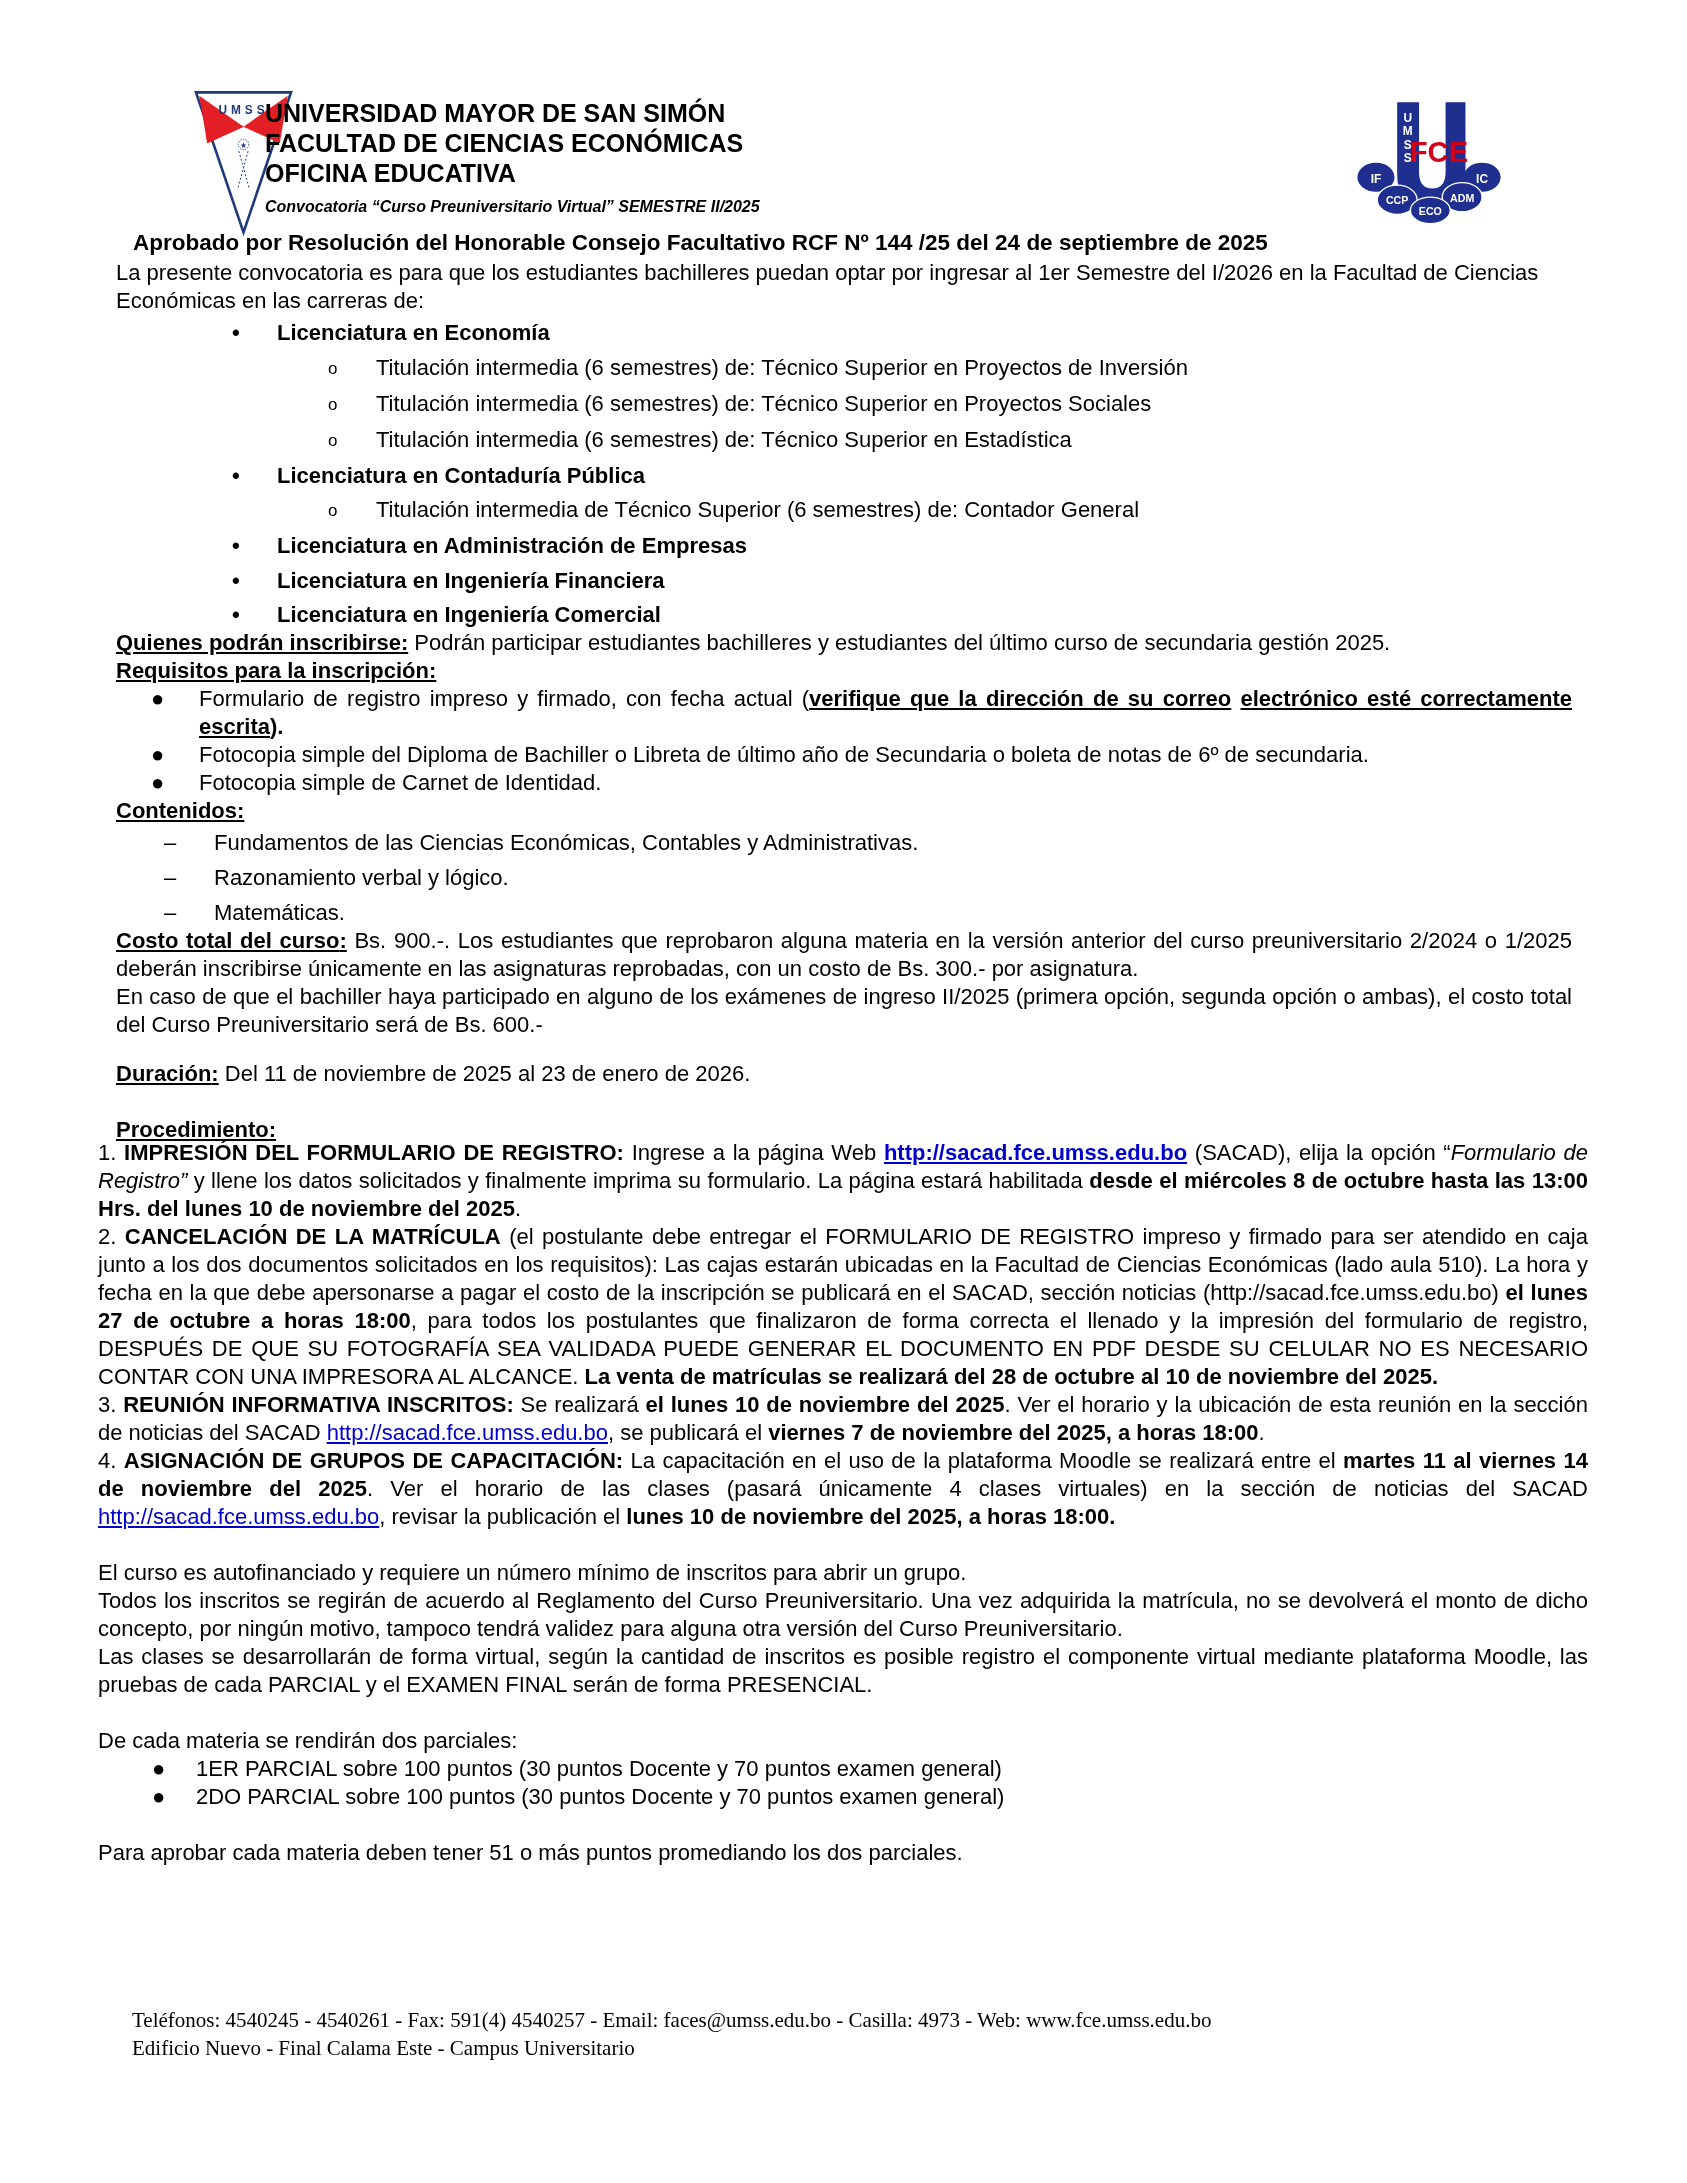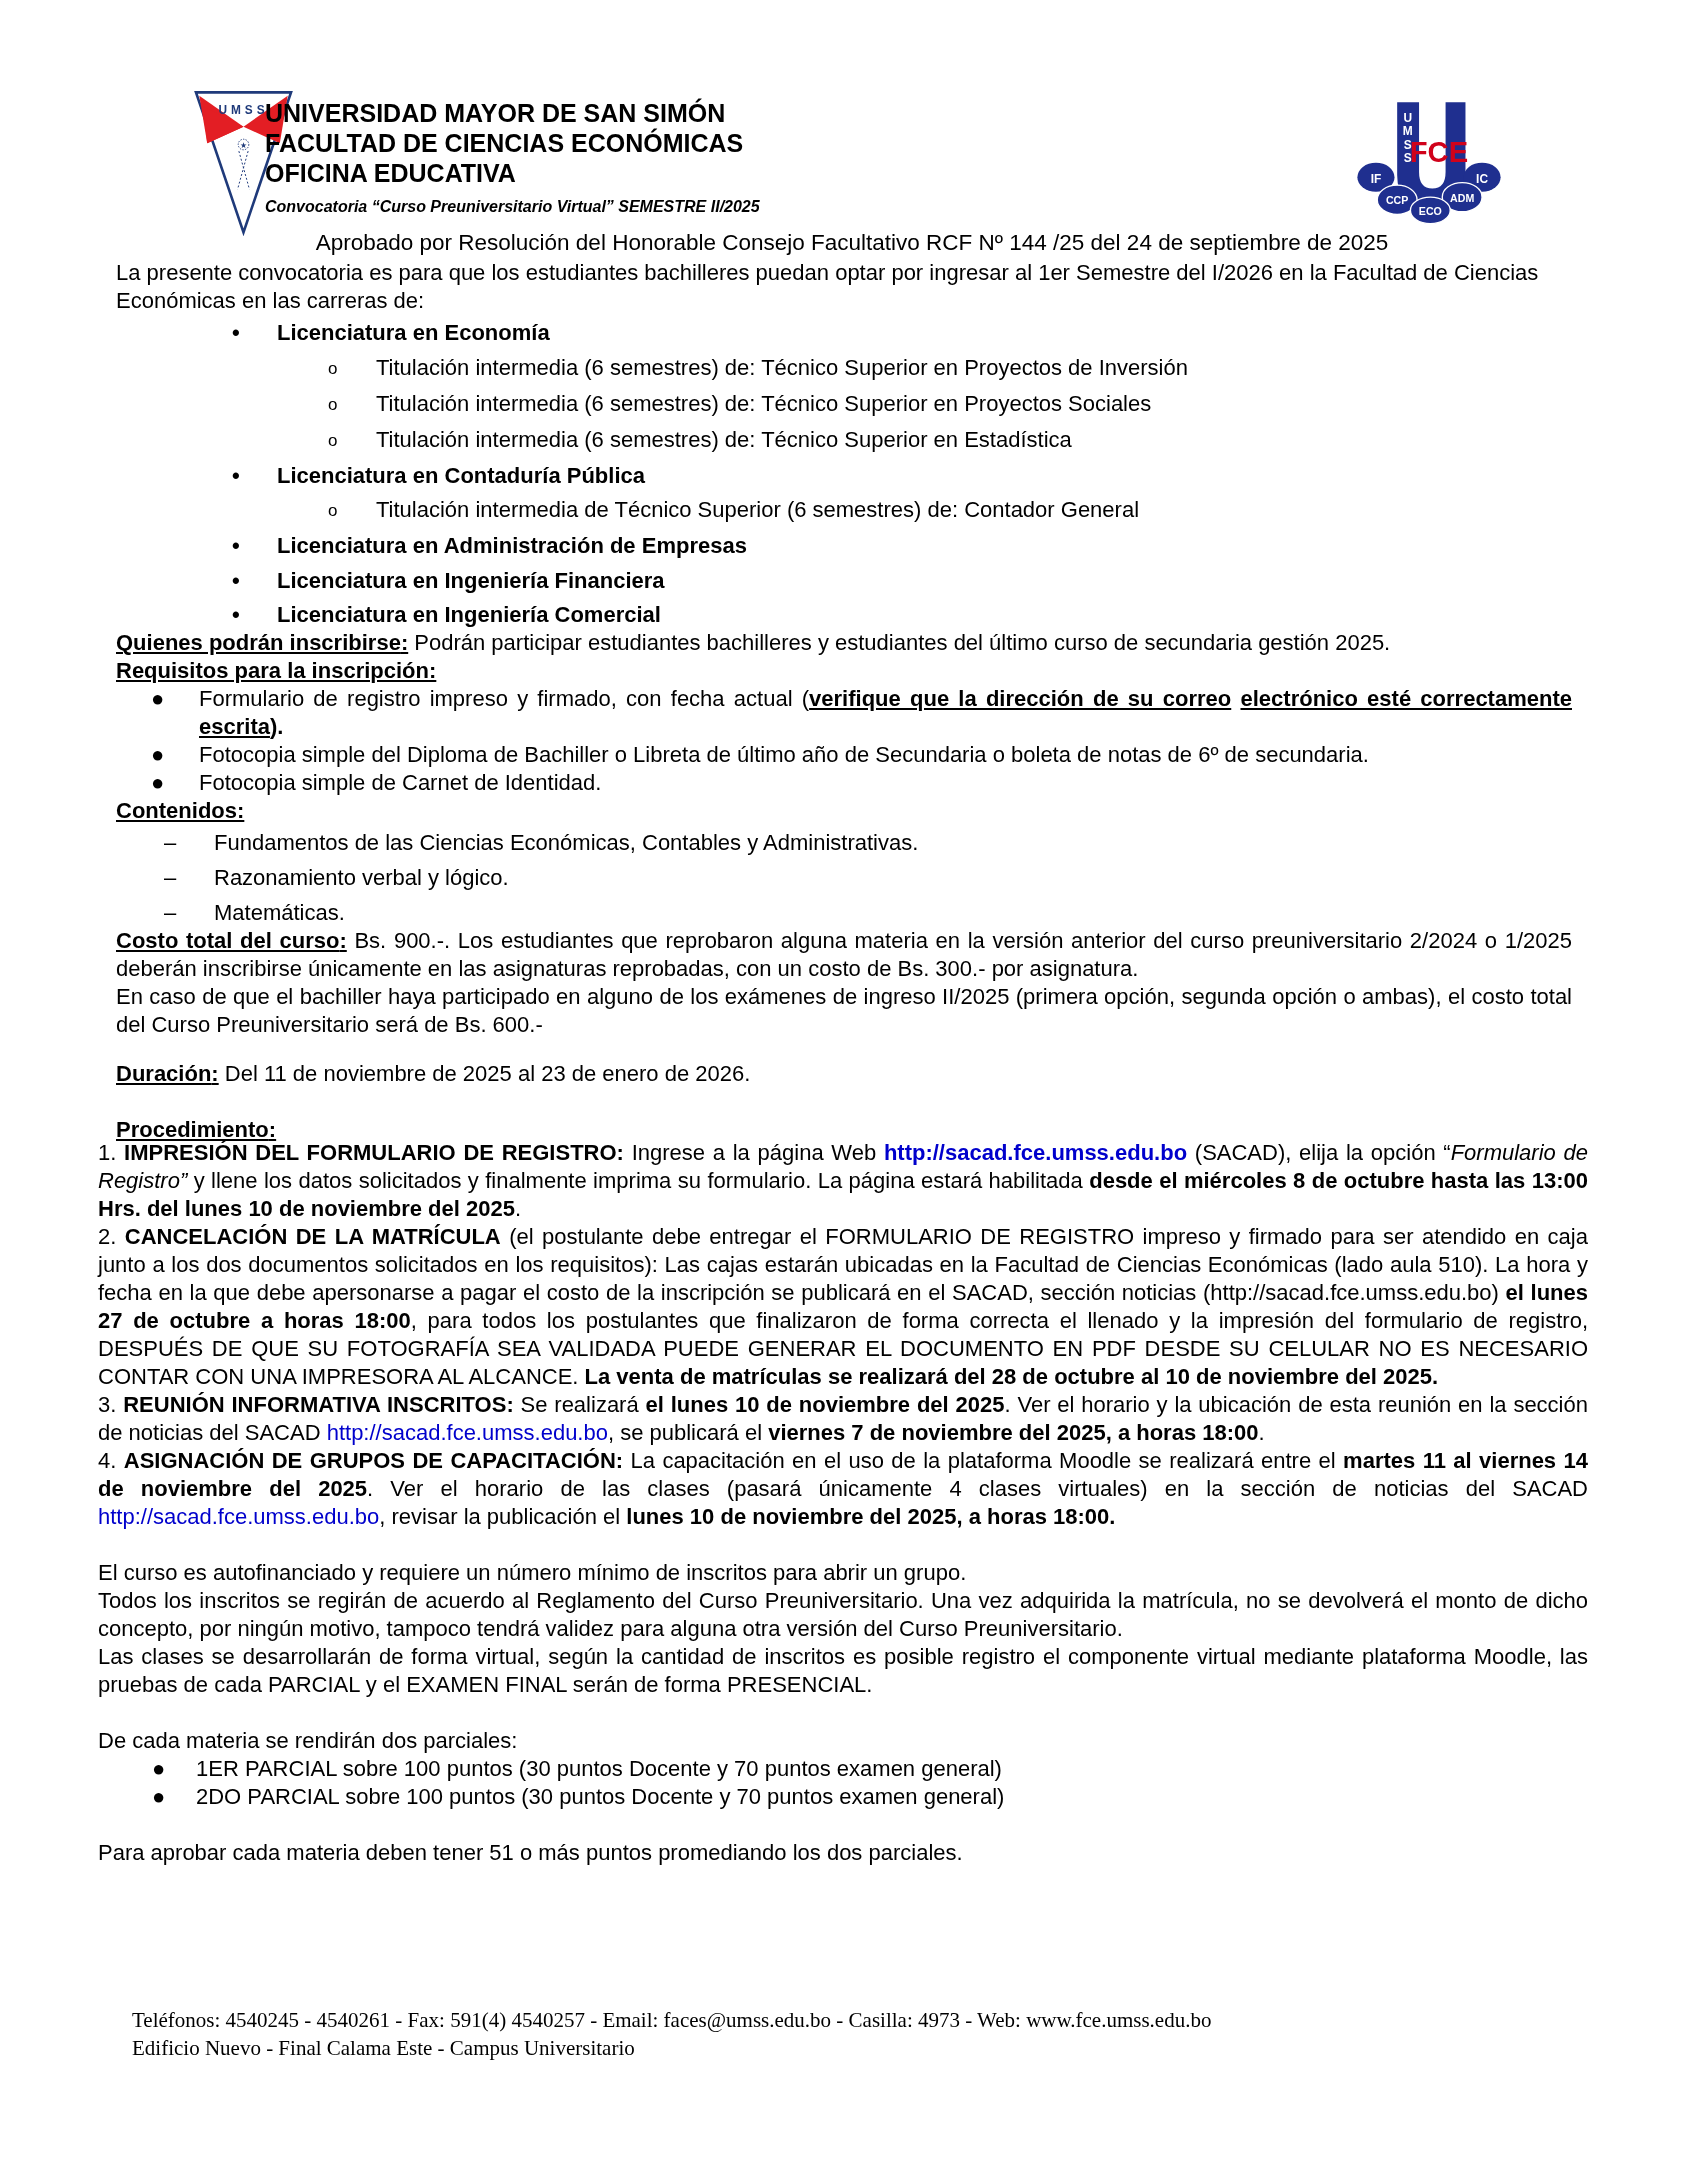--- a/index.html
+++ b/index.html
@@ -4,27 +4,27 @@
 <style>
   html, body { margin: 0; padding: 0; background: #ffffff; }
   body { width: 1687px; height: 2183px; position: relative; overflow: hidden;
          font-family: "Liberation Sans", sans-serif; color: #000; }
   .page { position: absolute; left: 0; top: 0; width: 1659px; height: 2183px; }
   .logo-left { position: absolute; left: 194px; top: 90px; width: 99px; height: 146px; }
   .logo-right { position: absolute; left: 1356px; top: 99px; width: 146px; height: 126px; }
   .header { position: absolute; left: 265px; width: 1158px; text-align: left; font-weight: bold; }
   .h1 { top: 98px; font-size: 25px; line-height: 30px; }
   .h4 { top: 198px; font-size: 16px; font-style: italic; }
-  .h5 { position: absolute; left: 124px; width: 1456px; top: 230px; text-align: center; font-weight: normal; font-size: 22.5px; }
+  .h5 { position: absolute; left: 133px; width: 1456px; top: 230px; text-align: left; font-weight: bold; font-size: 22.5px; }
   .body-text { position: absolute; left: 116px; width: 1456px; font-size: 22px; line-height: 28px; }
   .p { margin: 0; }
   .u { text-decoration: underline; font-weight: bold; }
   .b { font-weight: bold; }
   .i { font-style: italic; }
-  .link { color: #0000cc; }
+  .link { color: #0000cc; text-decoration: underline; }
   .major { position: relative; padding-left: 161px; font-weight: bold; margin: 4px 0 6.6px 0; }
   .major .dot { position: absolute; left: 116px; top: 0; }
   .sub { position: relative; padding-left: 260px; margin: 5.3px 0 8px 0; }
   .sub .circ { position: absolute; left: 212px; top: 1.3px; font-size: 17px; }
   .req { position: relative; padding-left: 83px; text-align: justify; }
   .req .dot { position: absolute; left: 35px; top: 0; }
   .cont { position: relative; padding-left: 98px; margin: 4px 0 6.6px 0; }
   .cont .dash { position: absolute; left: 48px; top: 0; }
   .justify { text-align: justify; text-align-last: left; }
   .parc { position: relative; padding-left: 98px; }

